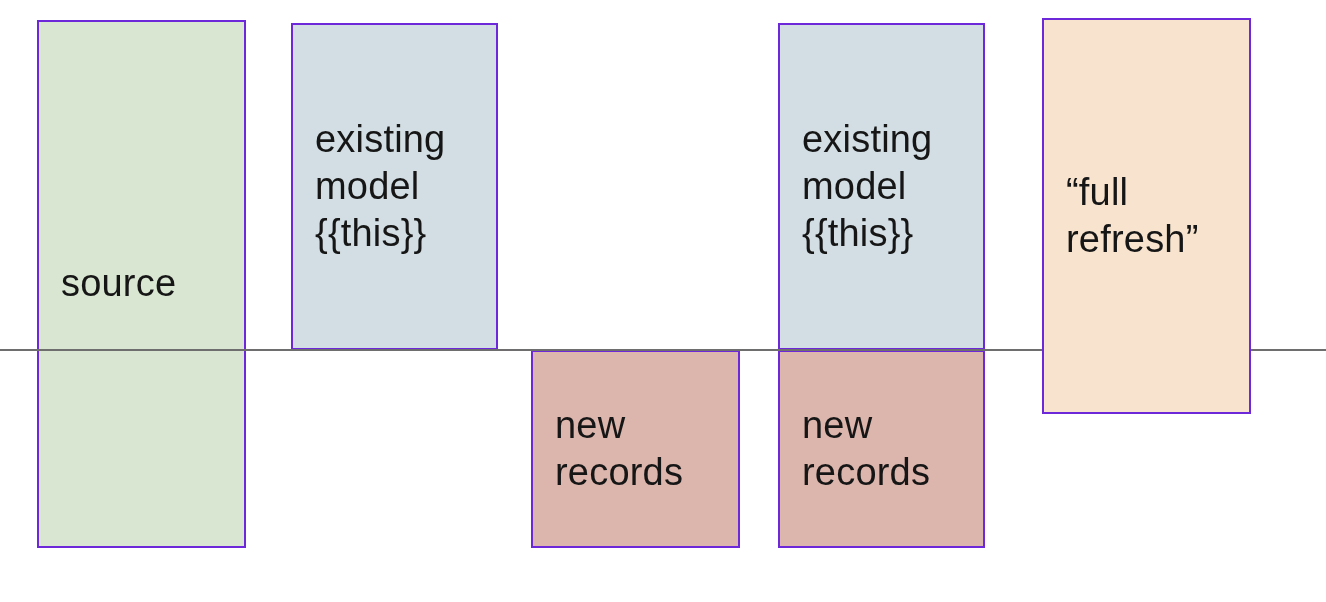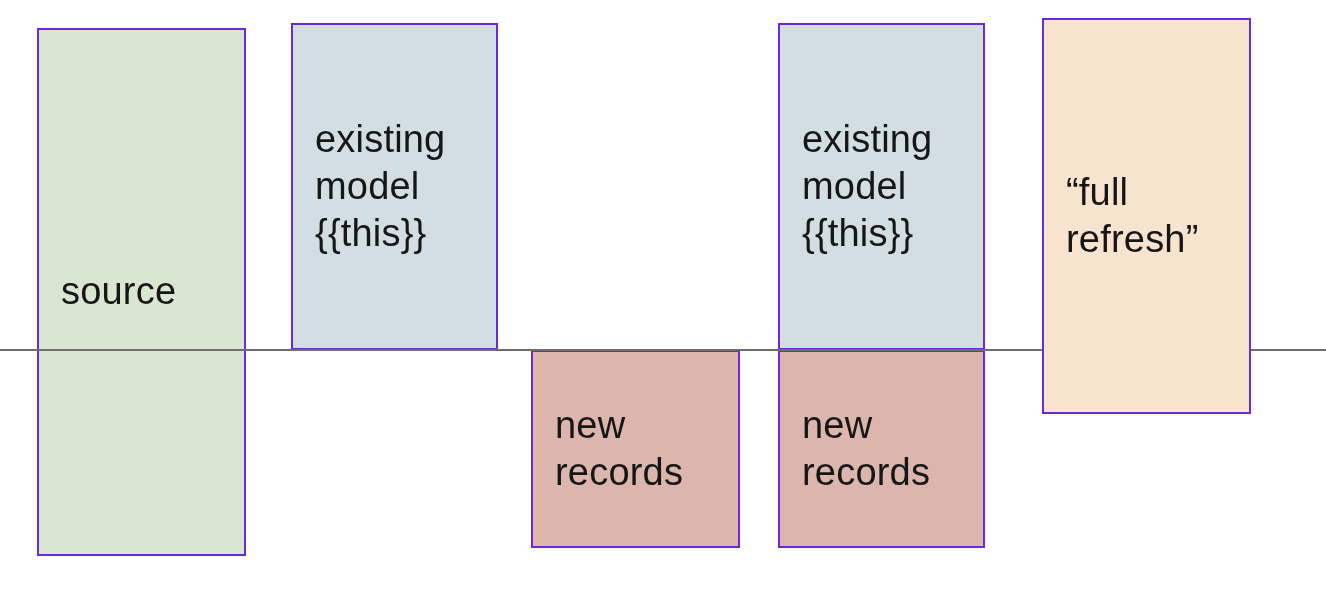--- a/index.html
+++ b/index.html
@@ -36,21 +36,21 @@
     display: block;
     padding-left: 22px;
     padding-right: 8px;
     font-size: 38px;
     line-height: 1.24;
     color: #161616;
     white-space: pre-line;
     letter-spacing: 0.2px;
   }
   
-  .box-source          { left: 37px;   top: 28px;  width: 209px; height: 528px; }
+  .box-source          { left: 37px;   top: 20px;  width: 209px; height: 528px; }
   .box-existing-left   { left: 291px;  top: 23px;  width: 207px; height: 327px; }
   .box-new-left        { left: 531px;  top: 350px; width: 209px; height: 198px; }
   .box-existing-right  { left: 778px;  top: 23px;  width: 207px; height: 327px; }
   .box-new-right       { left: 778px;  top: 350px; width: 207px; height: 198px; }
   .box-full-refresh    { left: 1042px; top: 18px;  width: 209px; height: 396px; z-index: 3; }
 </style>
 </head>
 <body>
 
 <div class="canvas">

